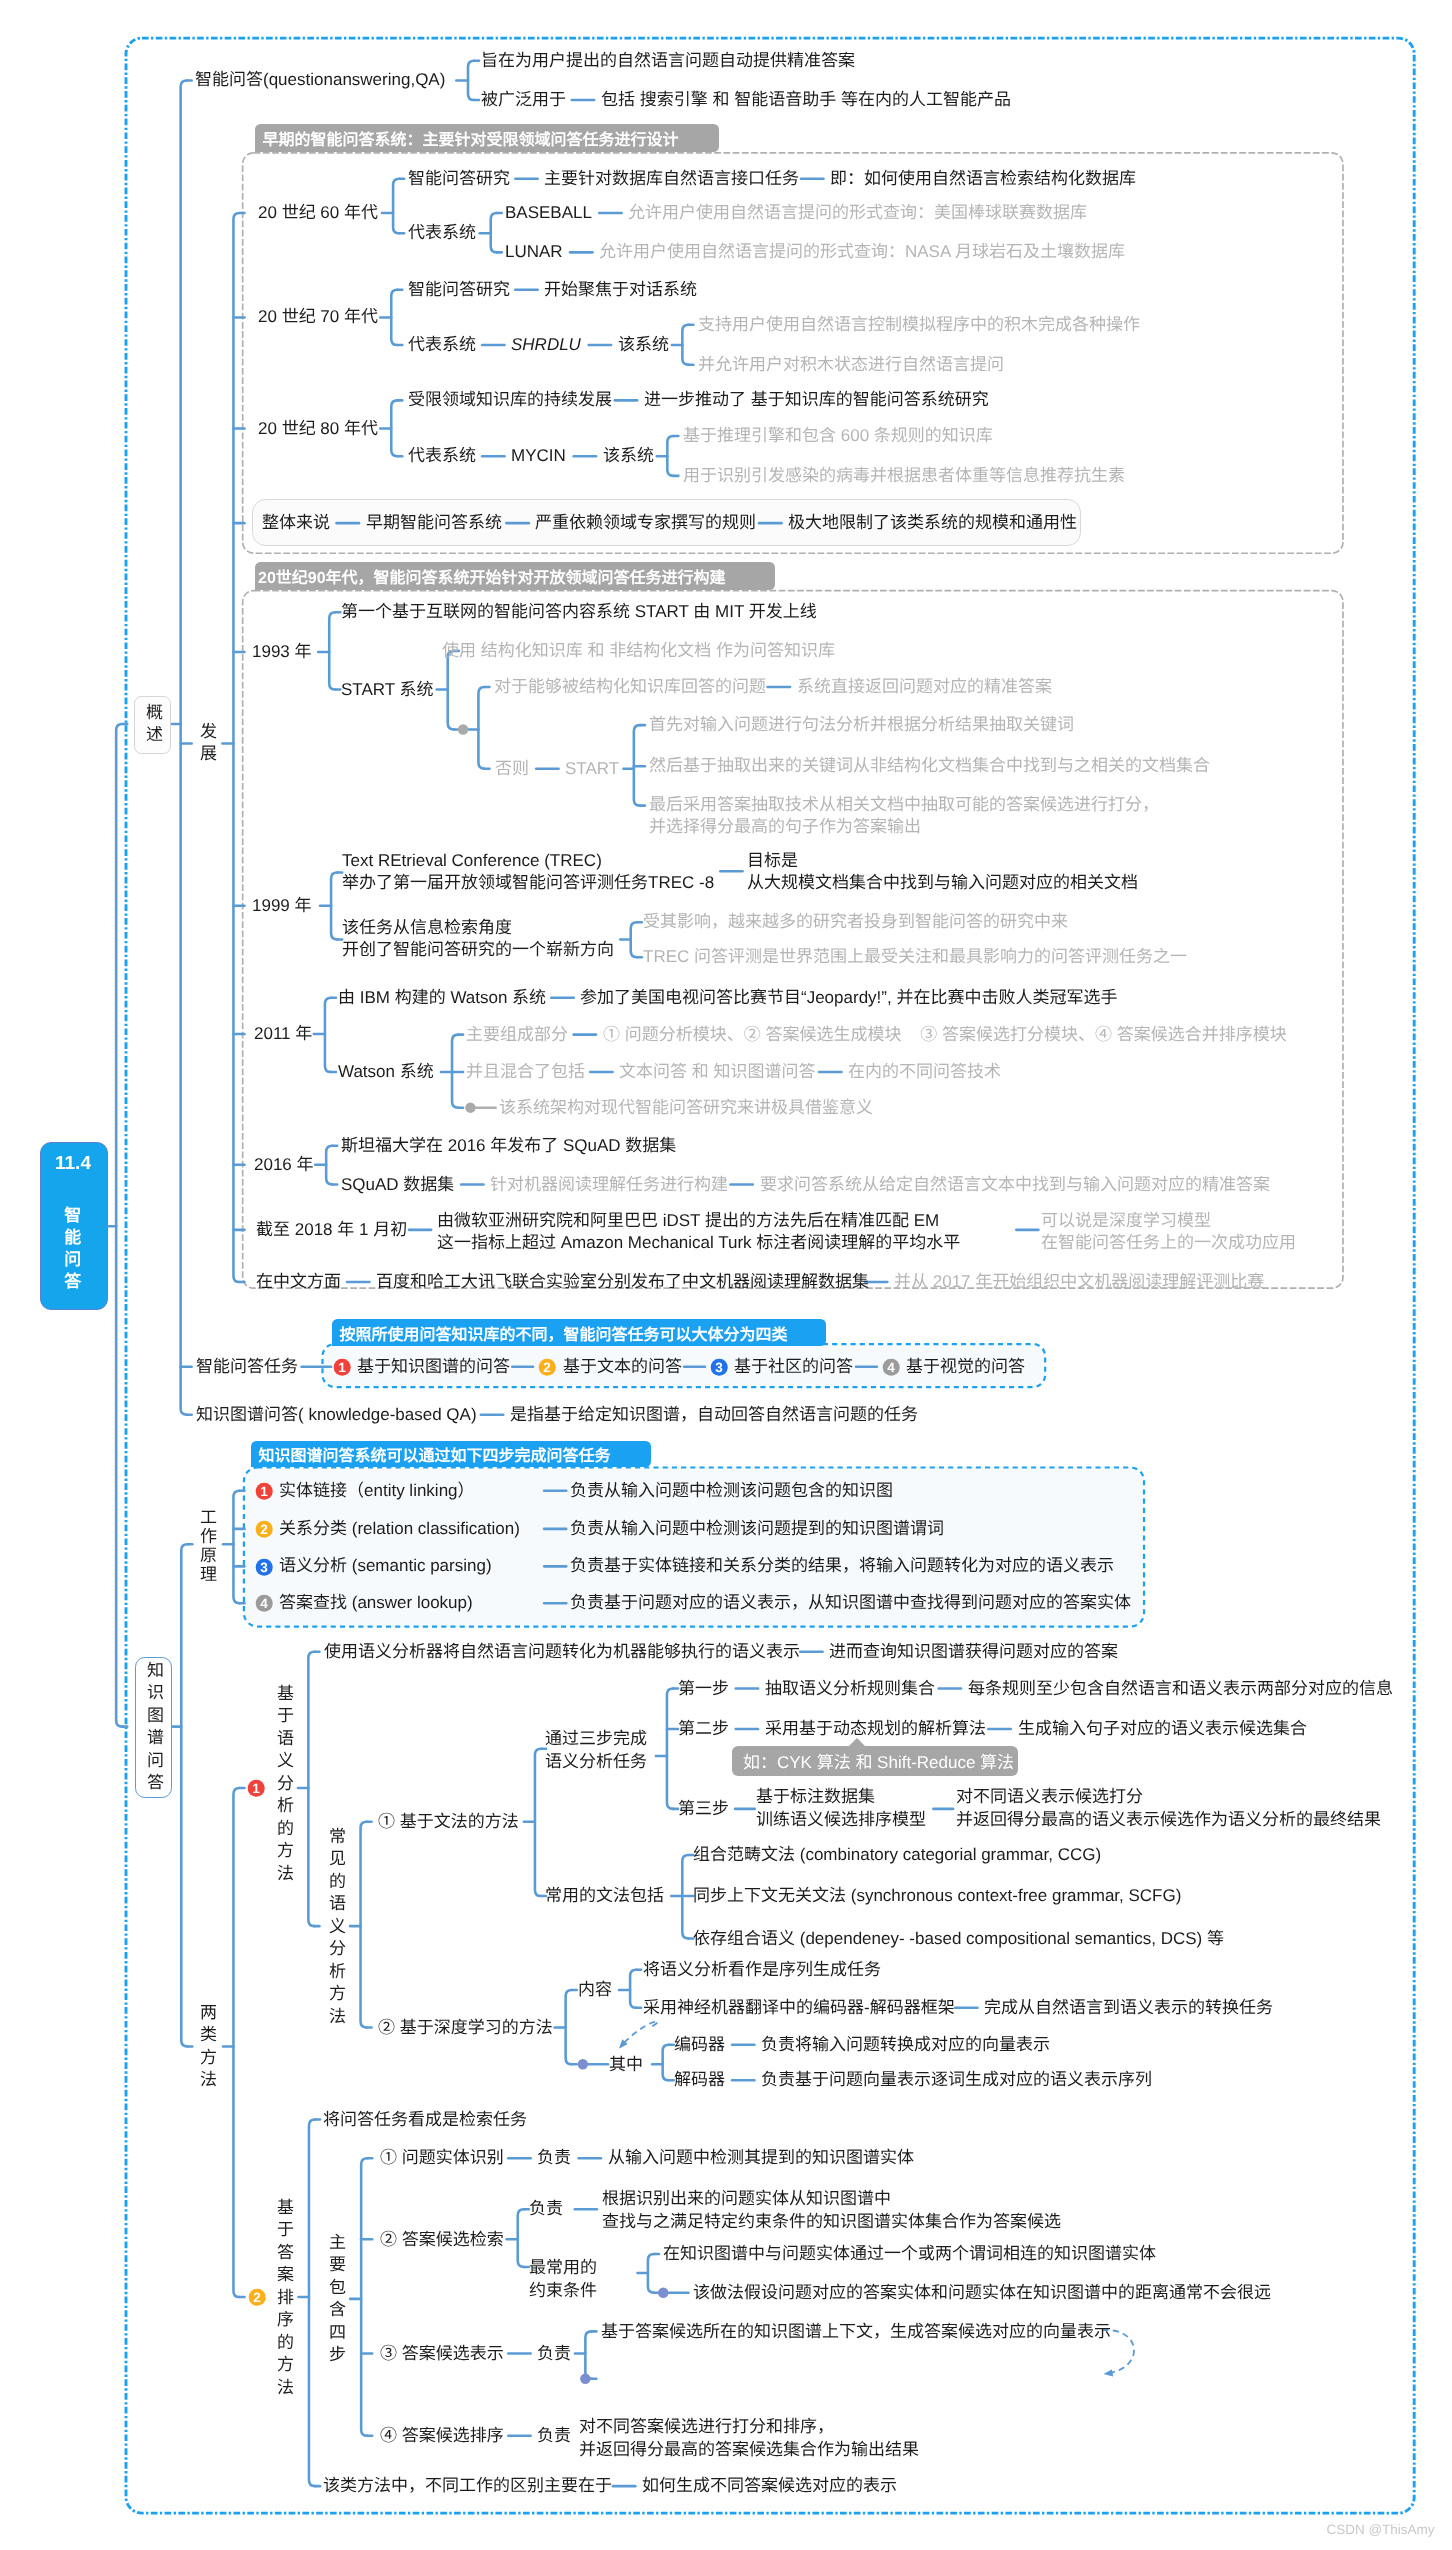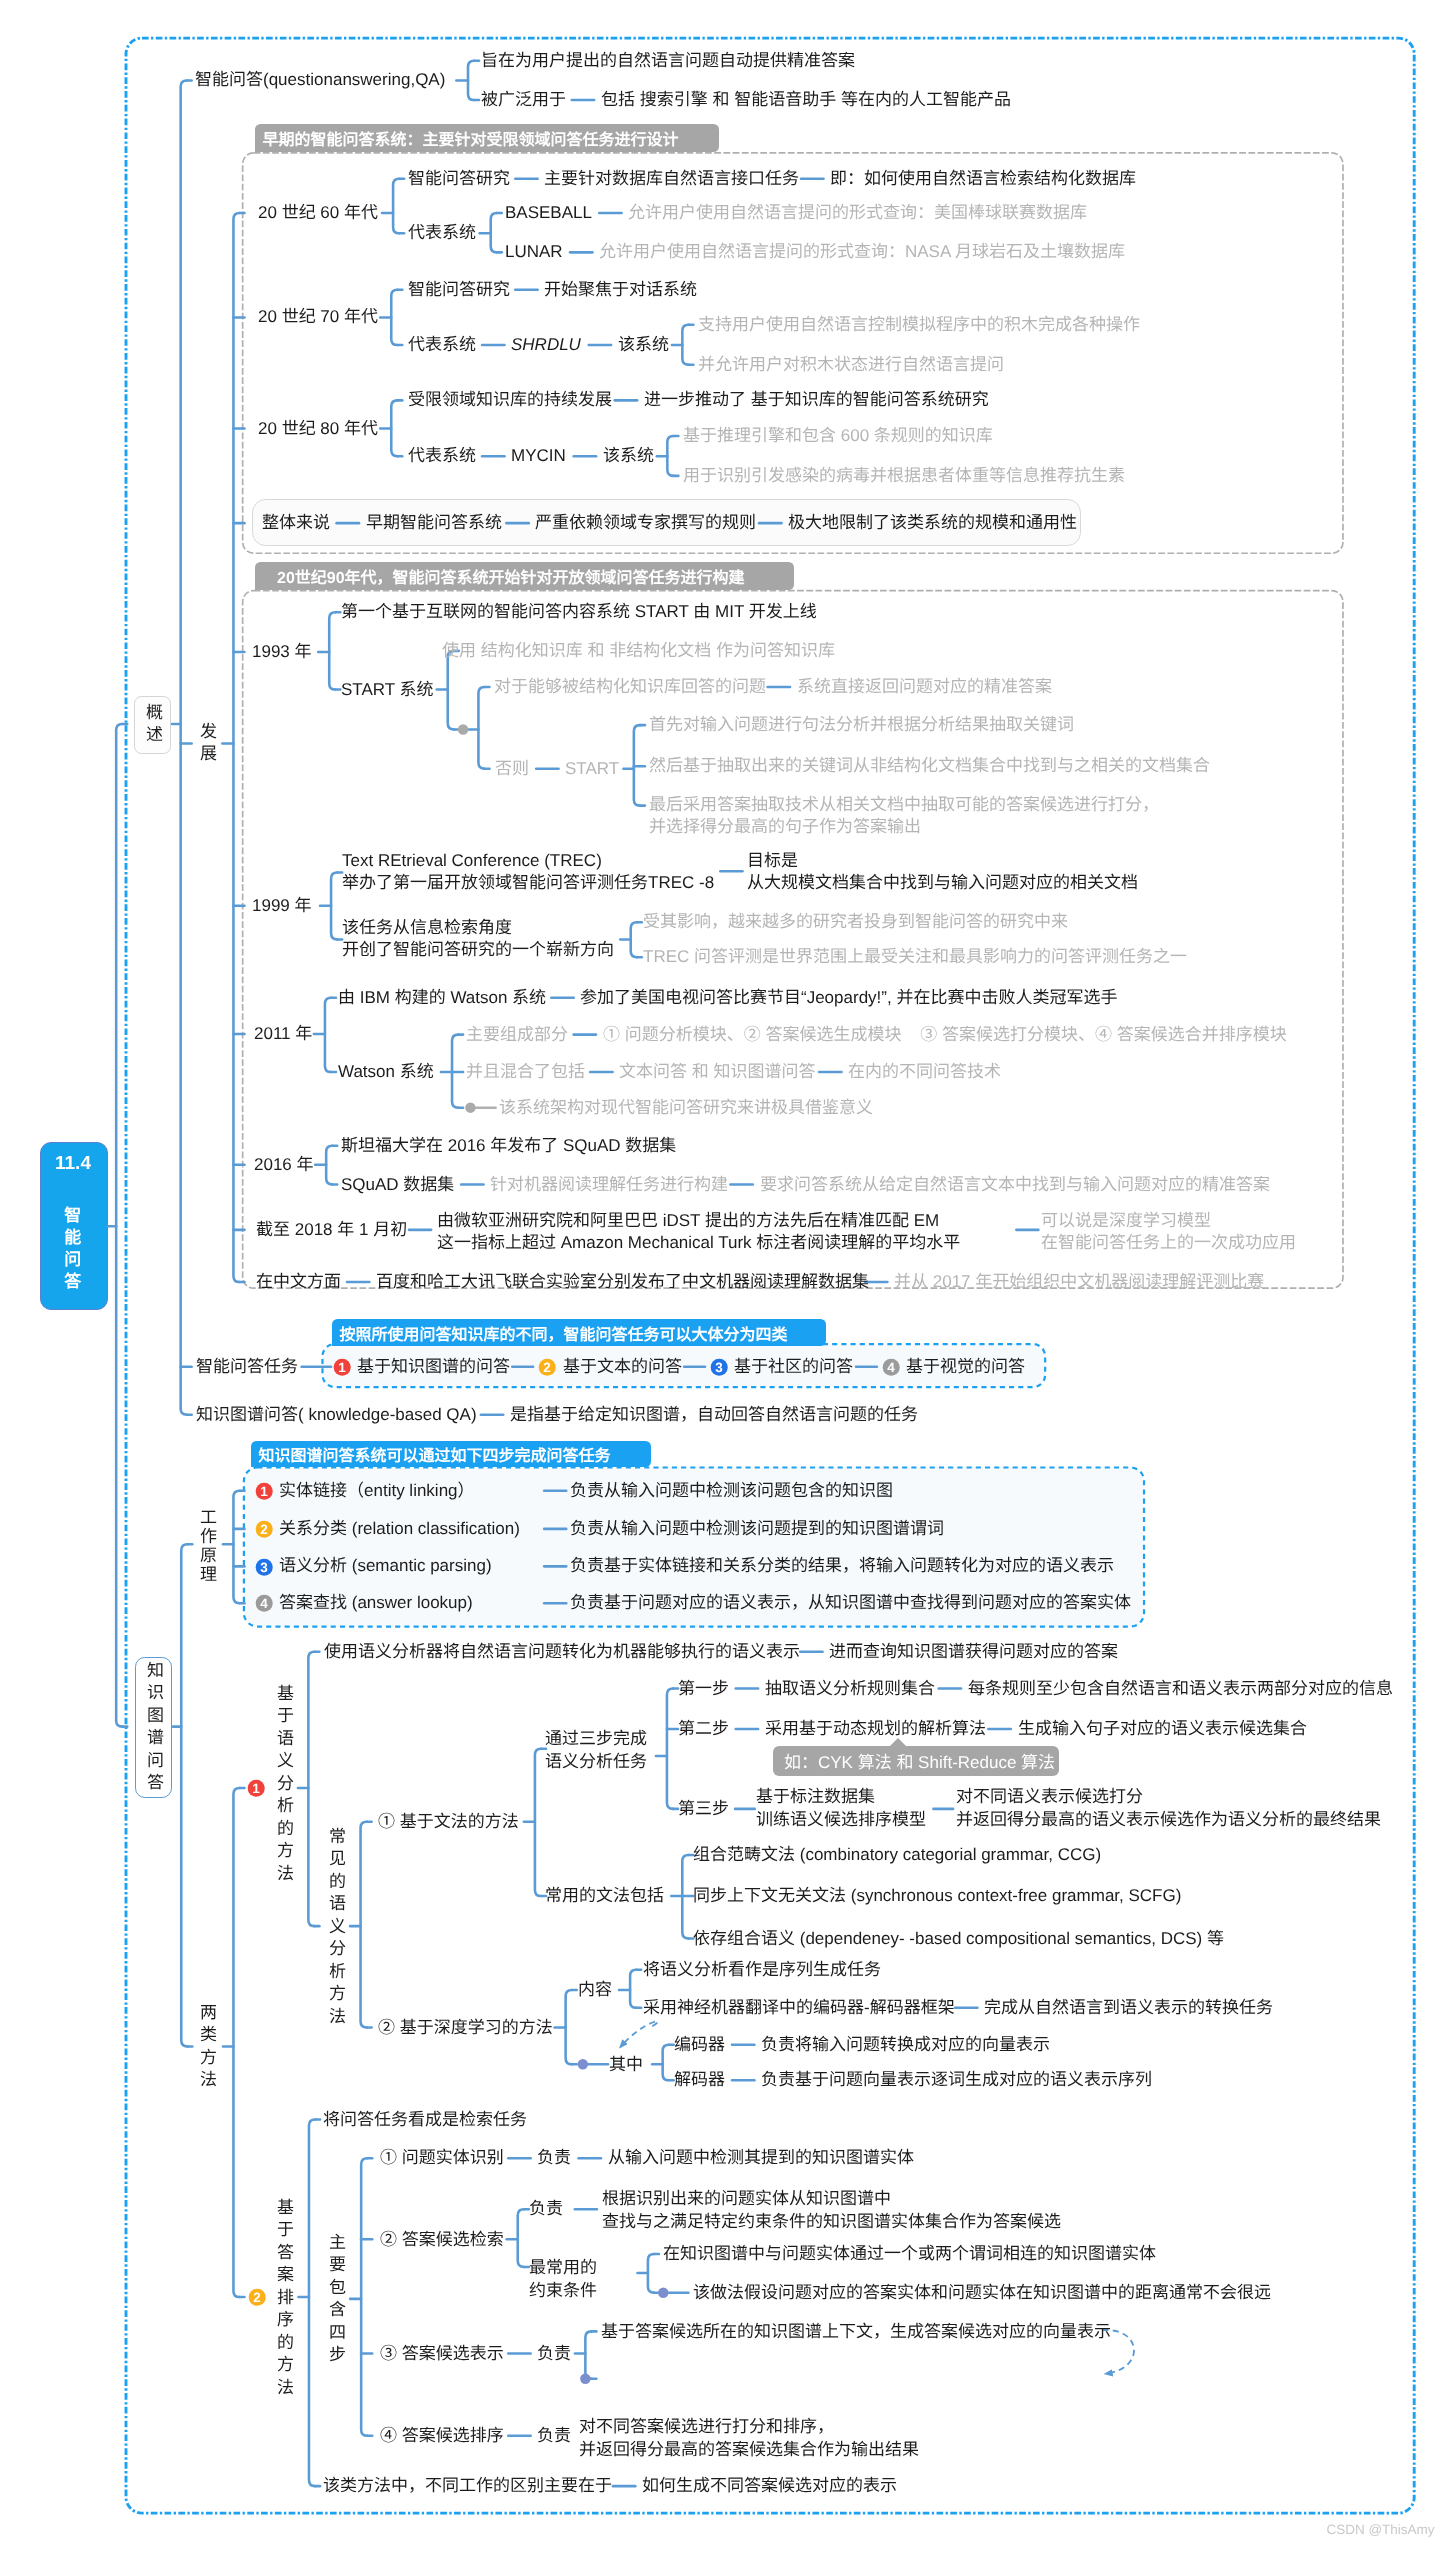--- a/index.html
+++ b/index.html
@@ -267,24 +267,24 @@
       <circle cx="949" cy="3362" r="8.5" fill="#7b8fd0"></circle>
       <circle cx="1080" cy="3734" r="8.5" fill="#7b8fd0"></circle>
       <circle cx="953.1" cy="3874" r="8.5" fill="#7b8fd0"></circle>
       <path d="M 1062 3300 C 1090 3284 1048 3290 1010 3334" fill="none" stroke="#5b9bd5" stroke-width="3" stroke-dasharray="10 7" marker-end="url(#arrowhead)"></path>
       <path d="M 1795 3795 C 1860 3790 1866 3858 1800 3866" fill="none" stroke="#5b9bd5" stroke-width="3" stroke-dasharray="10 7" marker-end="url(#arrowhead)"></path>
     </svg>
 <div class="bx lightbox" style="left: 252px; top: 499px; width: 829px; height: 47px; border-radius: 13.5px;"></div>
     <div class="bx greybox" style="left: 134px; top: 696px; width: 37px; height: 58px; border-radius: 7.4px;"></div>
     <div class="bx bluebox" style="left: 135px; top: 1657px; width: 37px; height: 141px; border-radius: 9.8px;"></div>
     <div class="ban gray" style="left: 255px; top: 124px; width: 457px; height: 28px; padding-left: 7.4px;">早期的智能问答系统：主要针对受限领域问答任务进行设计</div>
-    <div class="ban gray" style="left: 255px; top: 562px; width: 517px; height: 28px; padding-left: 22px;">20世纪90年代，智能问答系统开始针对开放领域问答任务进行构建</div>
+    <div class="ban gray" style="left: 255px; top: 562px; width: 517px; height: 28px; padding-left: 3px;">20世纪90年代，智能问答系统开始针对开放领域问答任务进行构建</div>
     <div class="ban blue" style="left: 332px; top: 1319px; width: 487px; height: 27px; padding-left: 7.4px;">按照所使用问答知识库的不同，智能问答任务可以大体分为四类</div>
     <div class="ban blue" style="left: 251px; top: 1441px; width: 393px; height: 26.4px; padding-left: 7.4px;">知识图谱问答系统可以通过如下四步完成问答任务</div>
-    <div class="ban tip" style="left: 773px; top: 1746px; width: 275px; height: 29.5px; padding-left: 11px;">如：CYK 算法 和 Shift-Reduce 算法</div>
+    <div class="ban tip" style="left: 732px; top: 1746px; width: 275px; height: 29.5px; padding-left: 11px;">如：CYK 算法 和 Shift-Reduce 算法</div>
     <div class="nd " style="left: 195px; line-height: 22px; top: 69px; transform: none;">智能问答(questionanswering,QA)</div>
     <div class="nd " style="left: 481px; line-height: 22px; top: 50px; transform: none;">旨在为用户提出的自然语言问题自动提供精准答案</div>
     <div class="nd " style="left: 481px; line-height: 22px; top: 89px; transform: none;">被广泛用于</div>
     <div class="nd " style="left: 601px; line-height: 22px; top: 89px; transform: none;">包括 搜索引擎 和 智能语音助手 等在内的人工智能产品</div>
     <div class="nd " style="left: 258px; line-height: 22px; top: 202px; transform: none;">20 世纪 60 年代</div>
     <div class="nd " style="left: 408px; line-height: 22px; top: 168px; transform: none;">智能问答研究</div>
     <div class="nd " style="left: 544px; line-height: 22px; top: 168px; transform: none;">主要针对数据库自然语言接口任务</div>
     <div class="nd " style="left: 830px; line-height: 22px; top: 168px; transform: none;">即：如何使用自然语言检索结构化数据库</div>
     <div class="nd " style="left: 408px; line-height: 22px; top: 222px; transform: none;">代表系统</div>
     <div class="nd " style="left: 505px; line-height: 22px; top: 202px; transform: none;">BASEBALL</div>

